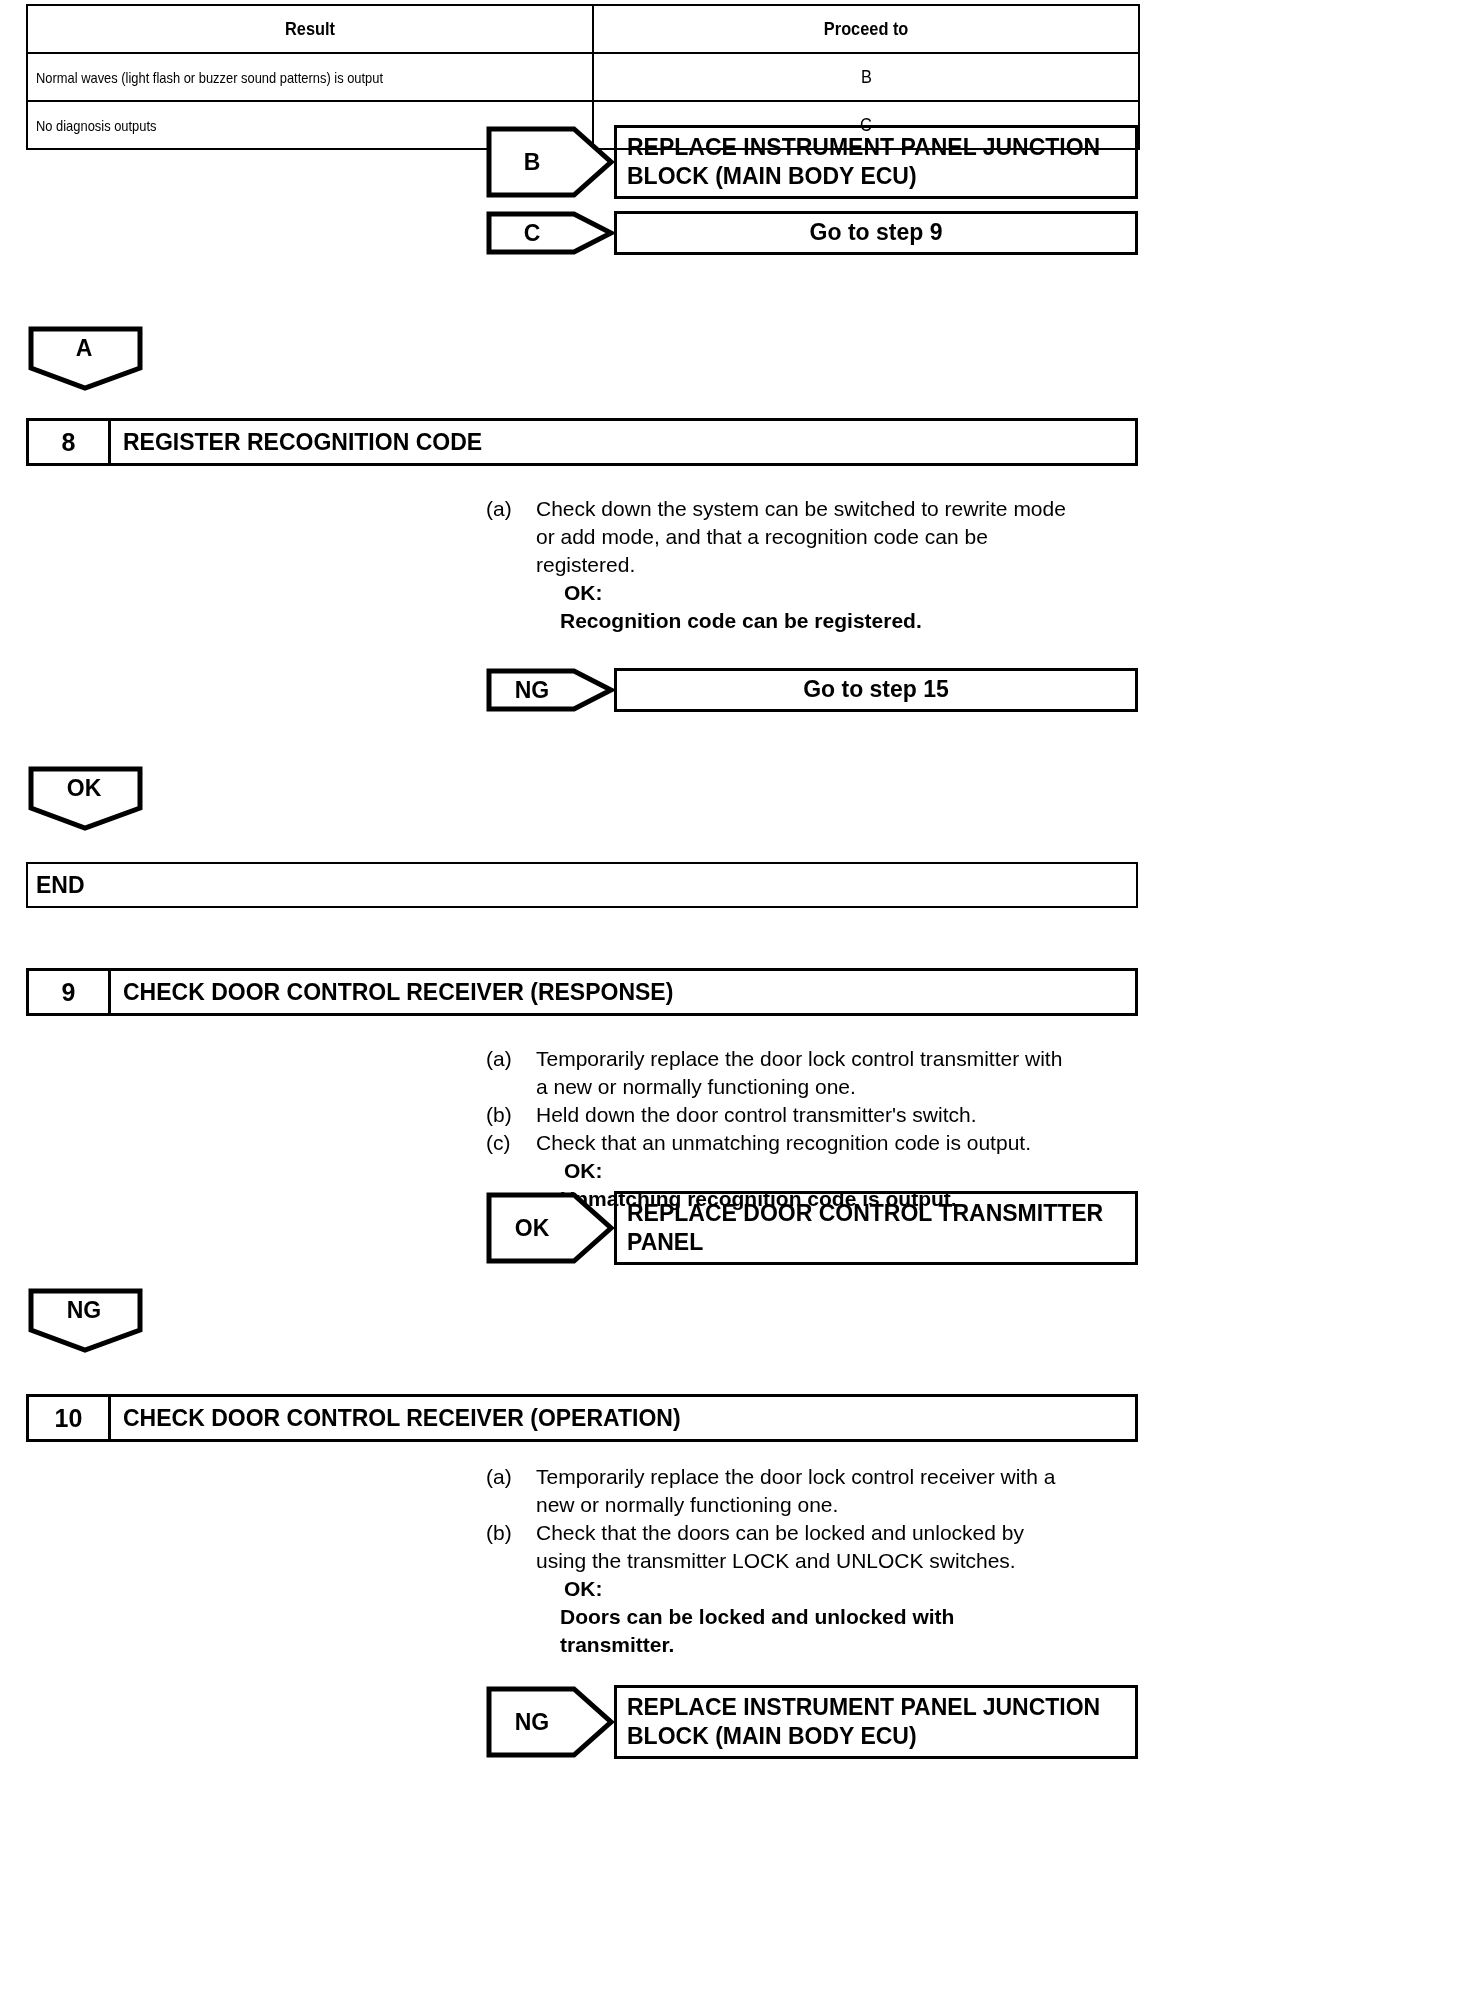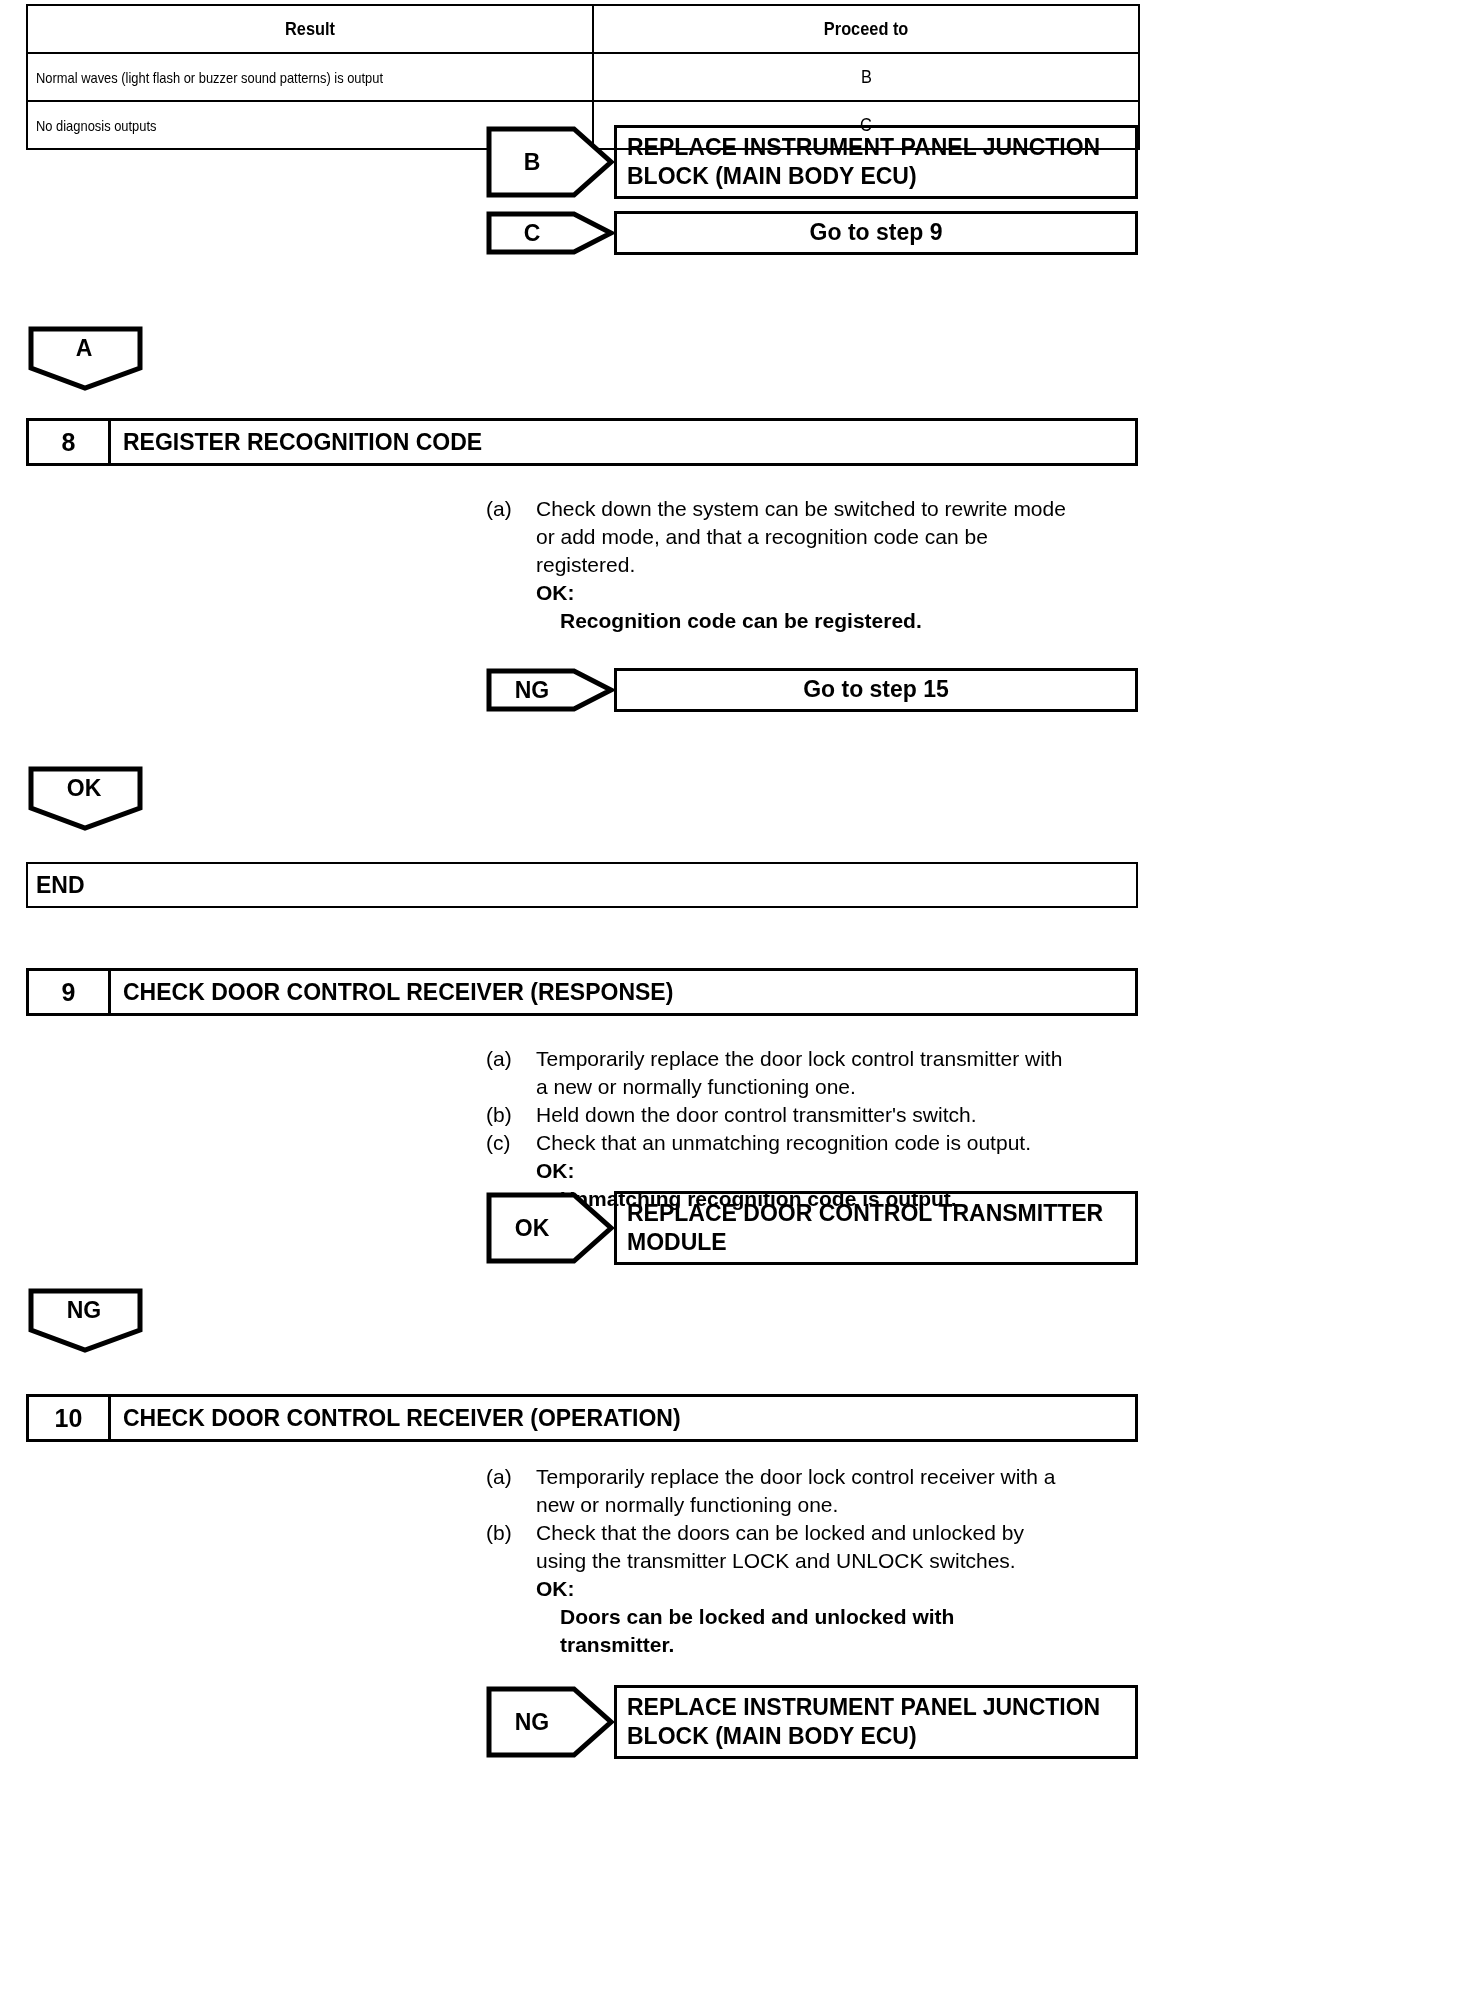--- a/index.html
+++ b/index.html
@@ -183,21 +183,21 @@
   .body-marker {
     width: 50px;
     flex: 0 0 50px;
     text-align: left;
   }
   .body-text {
     flex: 1 1 auto;
   }
   .ok-label {
     font-weight: bold;
-    margin-left: 50px;
+    margin-left: 78px;
   }
   .ok-value {
     font-weight: bold;
     margin-left: 74px;
     line-height: 28px;
   }
 </style>
 </head>
 <body>
 
@@ -332,21 +332,21 @@
   <div class="arrow-row" style="left:486px; top:1191px; width:652px; height:74px;">
     <div class="tagbox">
       <svg width="128" height="74" viewBox="0 0 128 74">
         <polygon points="3,4 88,4 125,37 88,70 3,70" fill="#fff" stroke="#000" stroke-width="5" stroke-linejoin="miter"></polygon>
       </svg>
       <div class="tagtext">OK</div>
     </div>
     <div class="actionbox">
       <div>
         <div>REPLACE DOOR CONTROL TRANSMITTER</div>
-        <div>MODULE</div>
+        <div>PANEL</div>
       </div>
     </div>
   </div>
 
   <div class="pent" style="left:28px; top:1288px;">
     <svg width="118" height="66" viewBox="0 0 118 66">
       <polygon points="3,3 112,3 112,42 57,62 3,42" fill="#fff" stroke="#000" stroke-width="5" stroke-linejoin="miter"></polygon>
     </svg>
     <div class="ptext">NG</div>
   </div>

